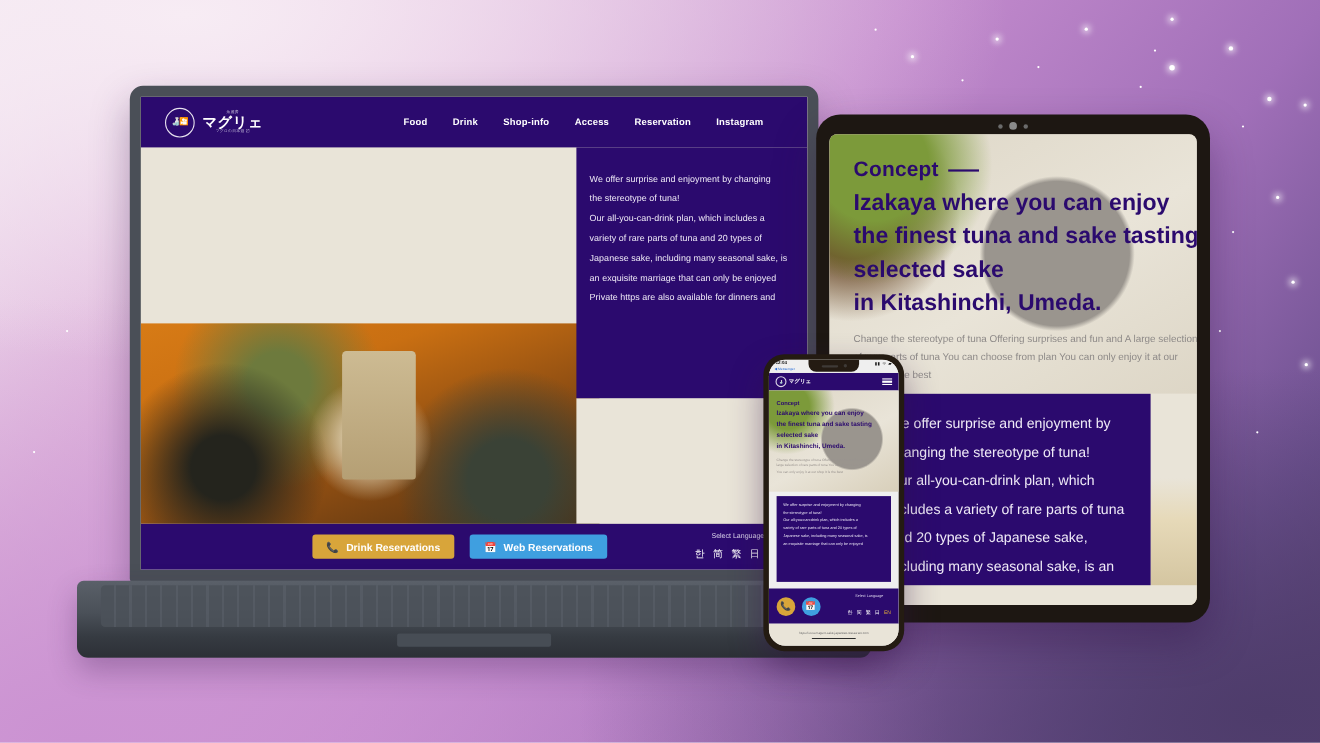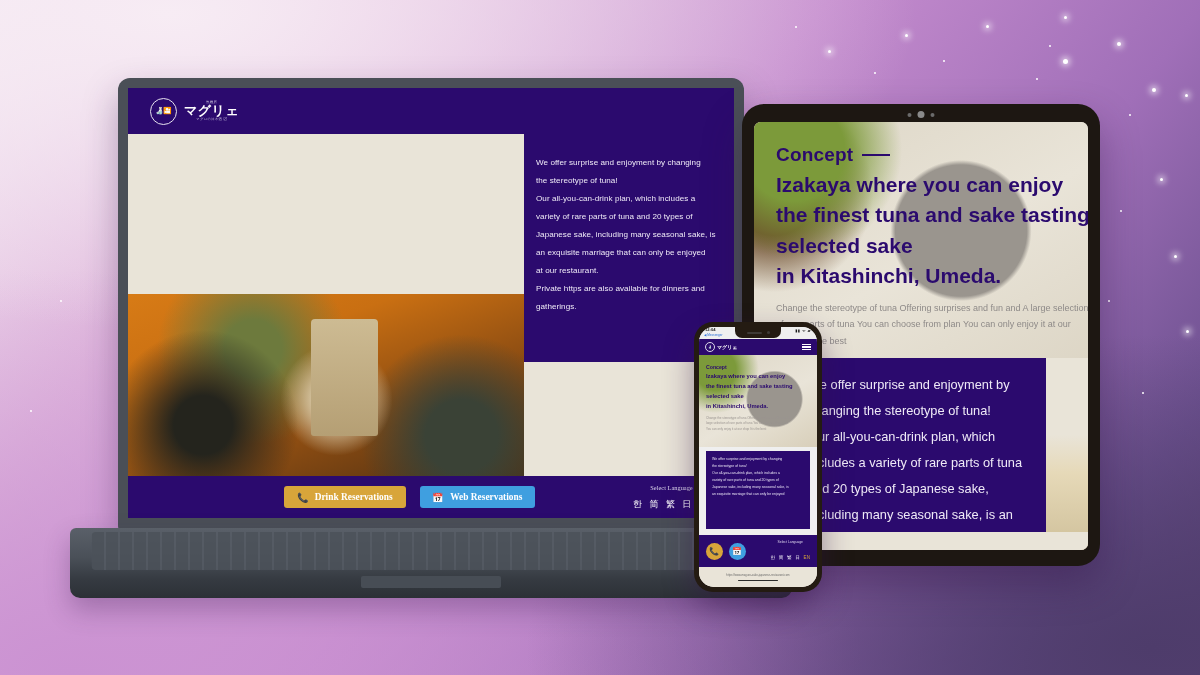--- a/index.html
+++ b/index.html
@@ -13,21 +13,21 @@
       linear-gradient(128deg, #f3e6f1 0%, #e0b8dd 22%, #c58cce 48%, #a06fb8 70%, #6d5190 88%, #554070 100%);
     position:relative;
   }
 
   
   .sparkles { position:absolute; inset:0; pointer-events:none; }
   .sp { position:absolute; background:#fff; border-radius:50%; filter:blur(.4px); }
   .sp.glow { box-shadow:0 0 6px 2px rgba(255,255,255,.75); }
 
   
-  .np { background:#2b0a6e;font-family:Liberation Serif, serif; }
+  .np { background:#2b0a6e; }
 
   
   .laptop { position:absolute; left:70px; top:78px; width:722px; height:520px; }
   .lid {
     position:absolute; left:48px; top:0; width:626px; height:452px;
     background:#4a4f57; border-radius:12px 12px 4px 4px;
     padding:10px 10px 12px 10px;
     box-shadow:0 16px 34px rgba(60,25,80,.34);
   }
   .lscreen { width:100%; height:100%; background:#e9e4d8; overflow:hidden; position:relative; }
@@ -212,35 +212,41 @@
 
       <div class="lnav np">
         <div class="brand">
           <span class="logo-circle">🍶🎦</span>
           <span class="logo-txt">
             <span class="tiny">魚雅房</span>
             <span class="kana">マグリェ</span>
             <span class="tiny2">マグロの日本酒 〼</span>
           </span>
         </div>
+        <nav class="lmenu">
+          <a>Food</a>
+          <a>Drink</a>
+          <a>Shop-info</a>
+          <a>Access</a>
+          <a>Reservation</a>
+          <a>Instagram</a>
+        </nav>
       </div>
 
       <div class="lbody">
         <div class="lphoto"></div>
         <div class="lstrip"></div>
         <div class="ltextpanel">
           <p>We offer surprise and enjoyment by changing</p>
           <p>the stereotype of tuna!</p>
           <p>Our all-you-can-drink plan, which includes a</p>
           <p>variety of rare parts of tuna and 20 types of</p>
           <p>Japanese sake, including many seasonal sake, is</p>
           <p>an exquisite marriage that can only be enjoyed</p>
-          <p>at our restaurant.</p>
           <p>Private https are also available for dinners and</p>
-          <p>gatherings.</p>
         </div>
       </div>
 
       <div class="lfoot np">
         <div class="btn gold">
           <span>📞</span>
           <span>Drink Reservations</span>
         </div>
         <div class="btn blue">
           <span>📅</span>

